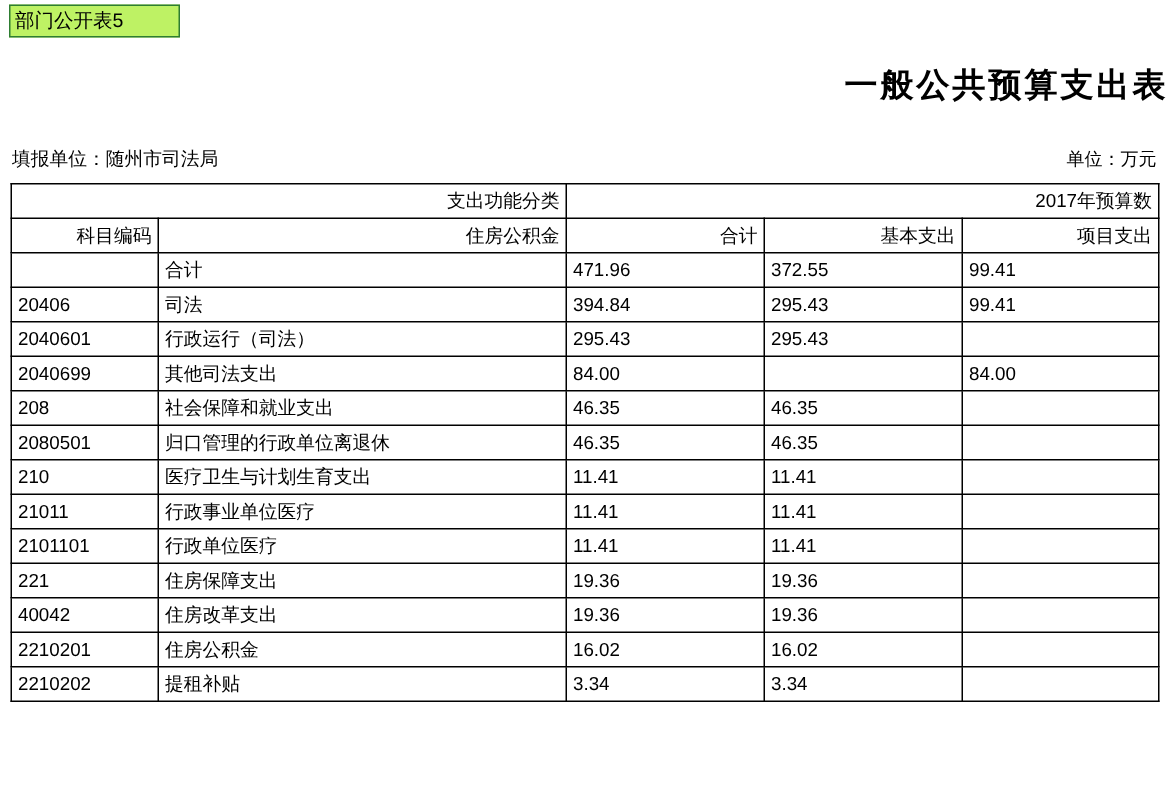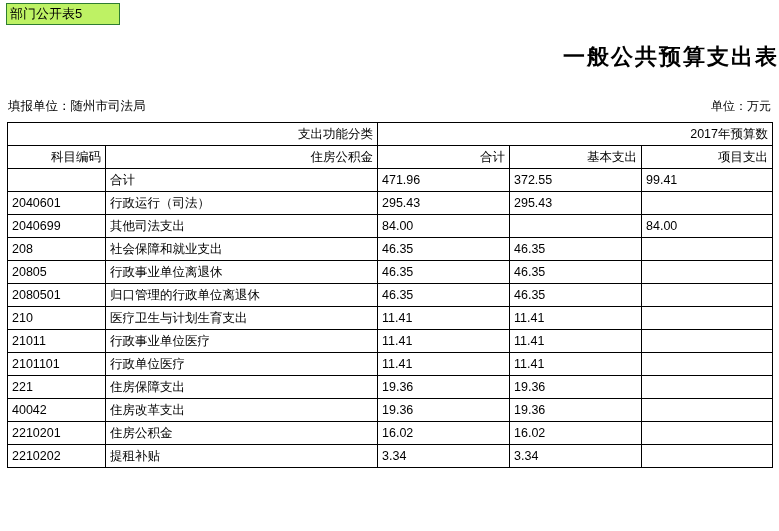--- a/index.html
+++ b/index.html
@@ -142,20 +142,27 @@
     </thead>
     <tbody>
       <tr>
         <td class="code"></td>
         <td class="name ind1">合计</td>
         <td class="num">471.96</td>
         <td class="num">372.55</td>
         <td class="num">99.41</td>
       </tr>
       <tr>
+        <td class="code">20406</td>
+        <td class="name ind1">司法</td>
+        <td class="num">394.84</td>
+        <td class="num">295.43</td>
+        <td class="num">99.41</td>
+      </tr>
+      <tr>
         <td class="code">2040601</td>
         <td class="name ind2">行政运行（司法）</td>
         <td class="num">295.43</td>
         <td class="num">295.43</td>
         <td class="num"></td>
       </tr>
       <tr>
         <td class="code">2040699</td>
         <td class="name ind2">其他司法支出</td>
         <td class="num">84.00</td>
@@ -163,27 +170,20 @@
         <td class="num">84.00</td>
       </tr>
       <tr>
         <td class="code">208</td>
         <td class="name ind1">社会保障和就业支出</td>
         <td class="num">46.35</td>
         <td class="num">46.35</td>
         <td class="num"></td>
       </tr>
       <tr>
-        <td class="code">20805</td>
-        <td class="name ind2">行政事业单位离退休</td>
-        <td class="num">46.35</td>
-        <td class="num">46.35</td>
-        <td class="num"></td>
-      </tr>
-      <tr>
         <td class="code">2080501</td>
         <td class="name ind3">归口管理的行政单位离退休</td>
         <td class="num">46.35</td>
         <td class="num">46.35</td>
         <td class="num"></td>
       </tr>
       <tr>
         <td class="code">210</td>
         <td class="name ind1">医疗卫生与计划生育支出</td>
         <td class="num">11.41</td>

